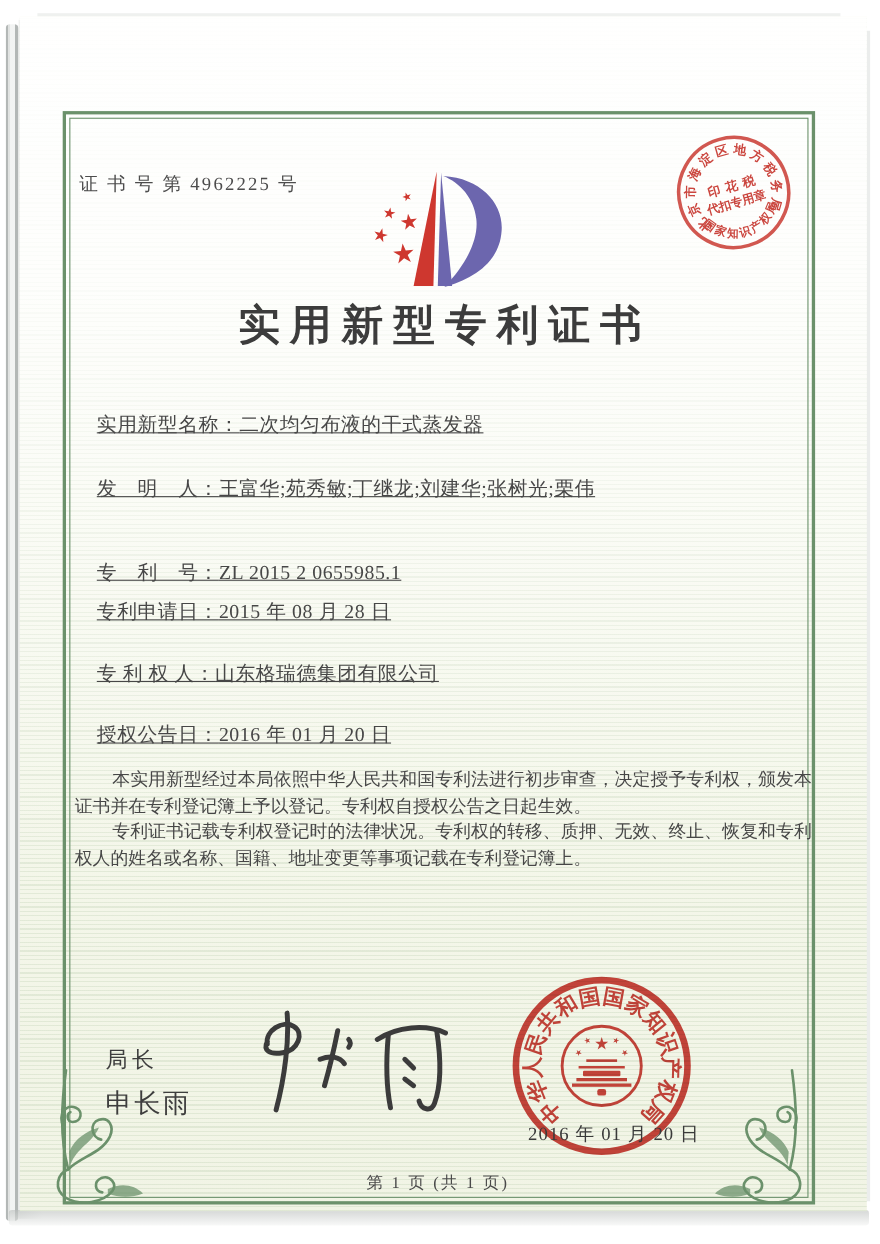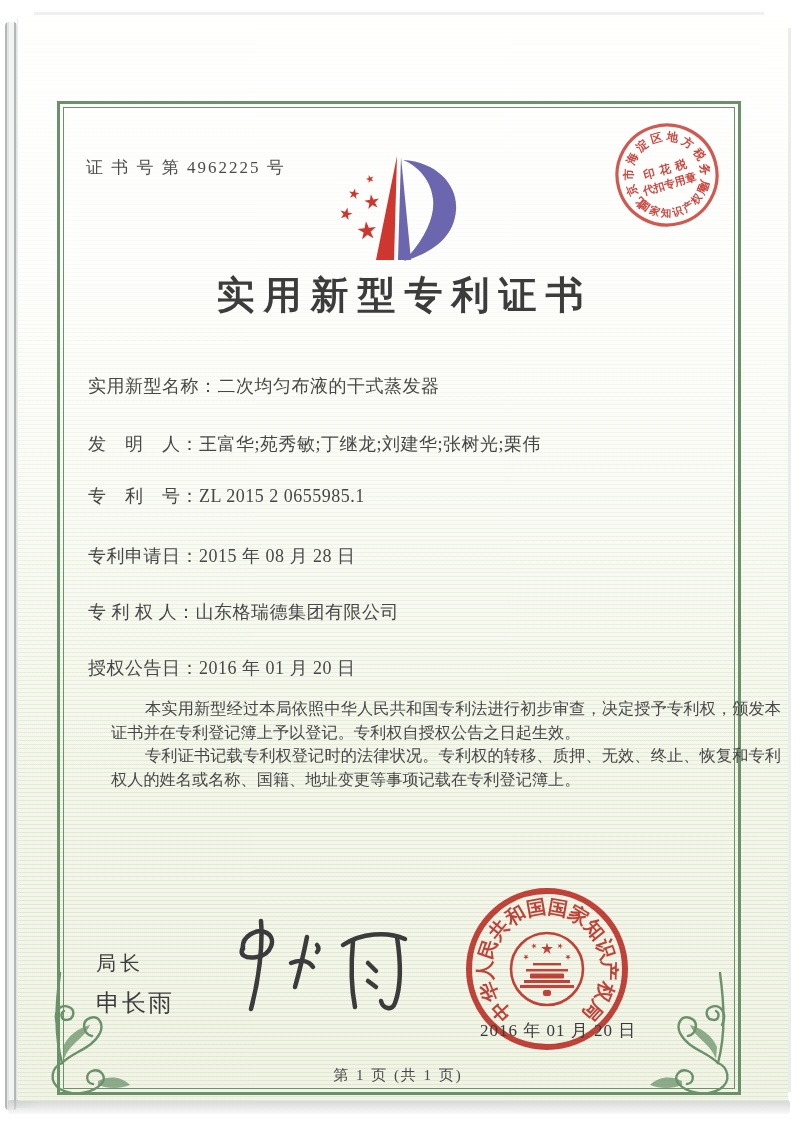--- a/index.html
+++ b/index.html
@@ -18,27 +18,27 @@
   .paper{position:absolute;left:18px;top:15px;width:770px;height:1086px;
     background:
       linear-gradient(180deg,rgba(255,255,255,.95) 0%,rgba(255,255,255,.8) 22%,rgba(255,255,255,.3) 50%,rgba(255,255,255,0) 72%),
       repeating-linear-gradient(0deg,rgba(134,168,122,.16) 0 1px,rgba(134,168,122,0) 1px 4px),
       linear-gradient(180deg,#fbfcf4,#f1f4e5);}
   
   .border-outer{position:absolute;left:57px;top:101px;width:684px;height:994px;
     border:3px solid var(--green,#6b916b);padding:3px;box-sizing:border-box;}
   .border-inner{width:100%;height:100%;border:1px solid var(--green,#6b916b);box-sizing:border-box;}
   
-  .cert-number{position:absolute;left:86px;top:156px;font-size:17px;letter-spacing:2px;color:#4c4c4c;}
+  .cert-number{position:absolute;left:72px;top:156px;font-size:17px;letter-spacing:2px;color:#4c4c4c;}
   .title{position:absolute;left:0;top:270px;width:800px;text-align:center;font-size:38px;font-weight:700;
     letter-spacing:9px;text-indent:9px;color:#3c3c3c;}
-  .field{position:absolute;left:88px;font-size:18px;color:#474747;letter-spacing:.5px;white-space:nowrap;}
-  .f0{top:374px}.f1{top:432px}.f2{top:484px}.f3{top:544px}.f4{top:600px}.f5{top:656px}
+  .field{position:absolute;left:88px;font-size:18px;color:#474747;letter-spacing:.5px;white-space:nowrap;text-decoration:underline;}
+  .f0{top:374px}.f1{top:432px}.f2{top:508px}.f3{top:544px}.f4{top:600px}.f5{top:656px}
   .paras{position:absolute;left:68px;top:698px;width:670px;font-size:16.2px;line-height:23.5px;
-    text-align:justify;color:#474747;margin-left:43px;}
+    text-align:justify;color:#474747;}
   .paras p{margin:0;text-indent:2.1em;}
   .director-title{position:absolute;left:96px;top:950px;font-size:20px;letter-spacing:4px;color:#3e3e3e;font-family:Liberation Serif, serif;}
   .director-name{position:absolute;left:96px;top:987px;font-size:24px;letter-spacing:2px;color:#3e3e3e;}
   .seal-date{position:absolute;left:480px;top:1019px;font-size:17px;letter-spacing:1px;color:#3a3a3a;z-index:6;}
   .footer{position:absolute;left:0;top:1066px;width:796px;text-align:center;font-size:15px;
     letter-spacing:2px;color:#4a4a4a;}
   
   .abs{position:absolute;}
   .seal{mix-blend-mode:multiply;opacity:.92;}
   .seal text{fill:var(--seal-red,#c8362e);font-family:"Liberation Serif","DejaVu Serif",serif;font-weight:bold;}

